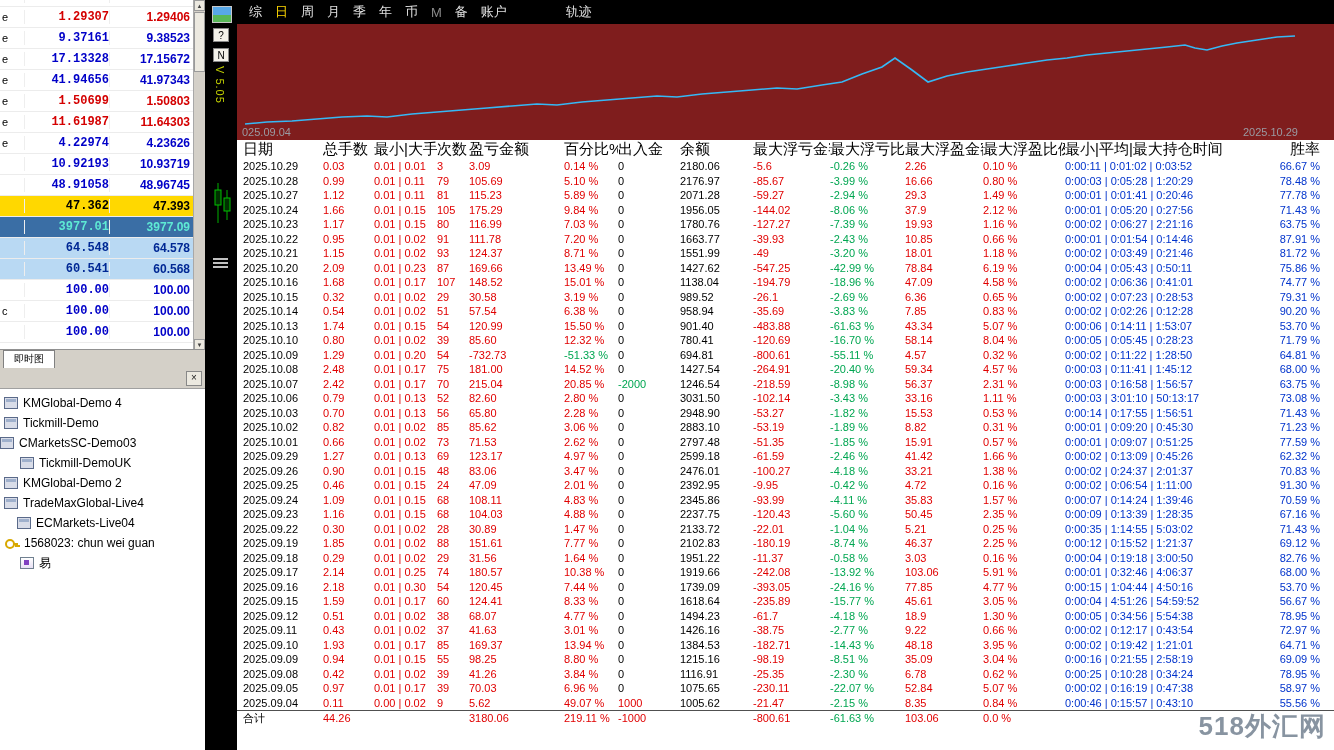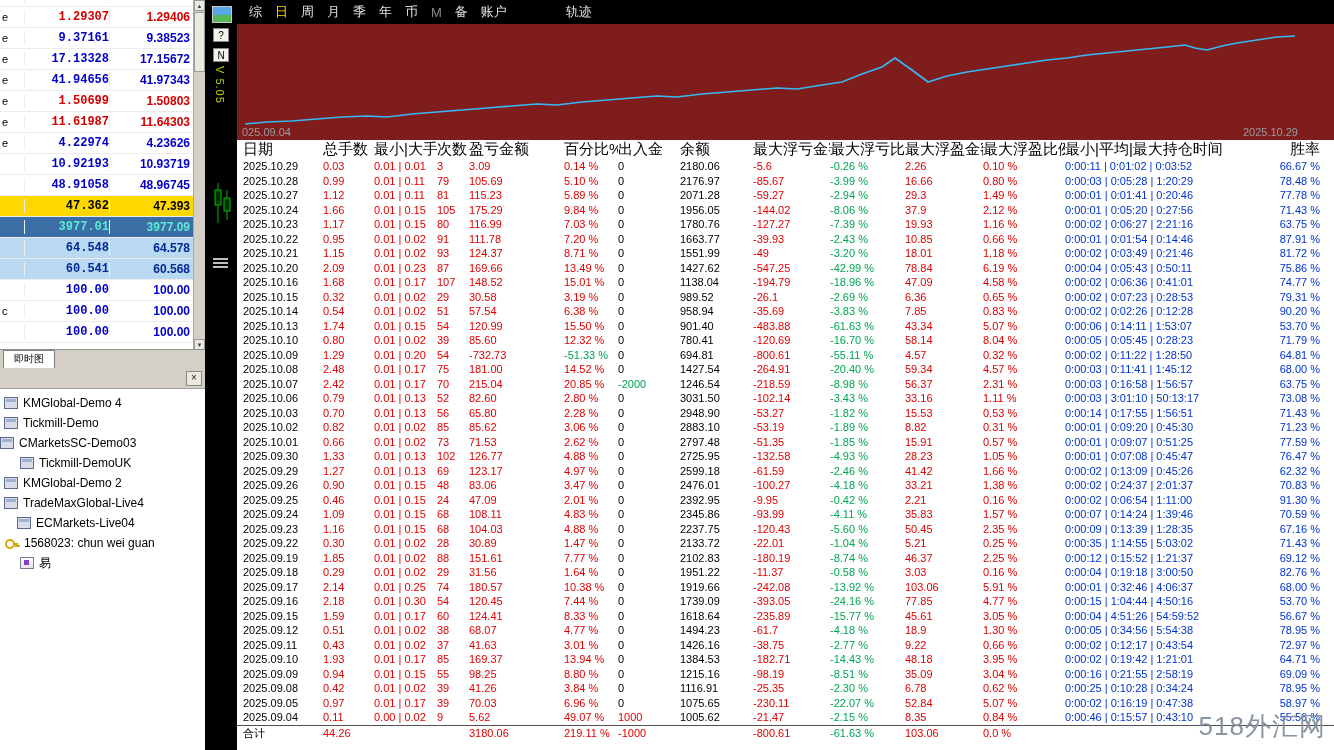--- a/index.html
+++ b/index.html
@@ -79,21 +79,21 @@
   .ra{text-align:right;padding-right:14px;}
   .col0{width:86px}.col1{width:51px}.col2{width:63px}.col3{width:32px}.col4{width:95px}
   .col5{width:54px}.col6{width:62px}.col7{width:73px}.col8{width:77px}.col9{width:75px}
   .col10{width:78px}.col11{width:82px}.col12{width:200px}.col13{width:69px}
   .c-black{color:#000;}
   .c-red{color:#e00000;}
   .c-green{color:#00a651;}
   .c-time{color:#0033cc;}
   .total-tr td{border-top:1px solid #505050;}
 
-  .watermark{position:absolute;right:8px;bottom:6px;font-size:26px;font-weight:normal;color:rgba(130,142,156,0.95);letter-spacing:1px;}
+  .watermark{position:absolute;right:8px;bottom:6px;font-size:26px;font-weight:bold;color:rgba(130,142,156,0.95);letter-spacing:1px;}
 </style>
 </head>
 <body>
 
 <div class="screen">
 
   <div class="quotes-panel">
     <div class="q-rows" id="q-rows">
         <div class="q-row q-blue">
           <span class="q-sym"></span>
@@ -627,36 +627,20 @@
               <td class="c-black">0</td>
               <td class="c-black">2797.48</td>
               <td class="c-red">-51.35</td>
               <td class="c-green">-1.85 %</td>
               <td class="c-red">15.91</td>
               <td class="c-red">0.57 %</td>
               <td class="c-time">0:00:01 | 0:09:07 | 0:51:25</td>
               <td class="c-time ra">77.59 %</td>
             </tr>
             <tr>
-              <td class="c-black">2025.09.30</td>
-              <td class="c-red">1.33</td>
-              <td class="c-red">0.01 | 0.13</td>
-              <td class="c-red">102</td>
-              <td class="c-red">126.77</td>
-              <td class="c-red">4.88 %</td>
-              <td class="c-black">0</td>
-              <td class="c-black">2725.95</td>
-              <td class="c-red">-132.58</td>
-              <td class="c-green">-4.93 %</td>
-              <td class="c-red">28.23</td>
-              <td class="c-red">1.05 %</td>
-              <td class="c-time">0:00:01 | 0:07:08 | 0:45:47</td>
-              <td class="c-time ra">76.47 %</td>
-            </tr>
-            <tr>
               <td class="c-black">2025.09.29</td>
               <td class="c-red">1.27</td>
               <td class="c-red">0.01 | 0.13</td>
               <td class="c-red">69</td>
               <td class="c-red">123.17</td>
               <td class="c-red">4.97 %</td>
               <td class="c-black">0</td>
               <td class="c-black">2599.18</td>
               <td class="c-red">-61.59</td>
               <td class="c-green">-2.46 %</td>
@@ -685,21 +669,21 @@
               <td class="c-black">2025.09.25</td>
               <td class="c-red">0.46</td>
               <td class="c-red">0.01 | 0.15</td>
               <td class="c-red">24</td>
               <td class="c-red">47.09</td>
               <td class="c-red">2.01 %</td>
               <td class="c-black">0</td>
               <td class="c-black">2392.95</td>
               <td class="c-red">-9.95</td>
               <td class="c-green">-0.42 %</td>
-              <td class="c-red">2.21</td>
+              <td class="c-red">4.72</td>
               <td class="c-red">0.16 %</td>
               <td class="c-time">0:00:02 | 0:06:54 | 1:11:00</td>
               <td class="c-time ra">91.30 %</td>
             </tr>
             <tr>
               <td class="c-black">2025.09.24</td>
               <td class="c-red">1.09</td>
               <td class="c-red">0.01 | 0.15</td>
               <td class="c-red">68</td>
               <td class="c-red">108.11</td>

